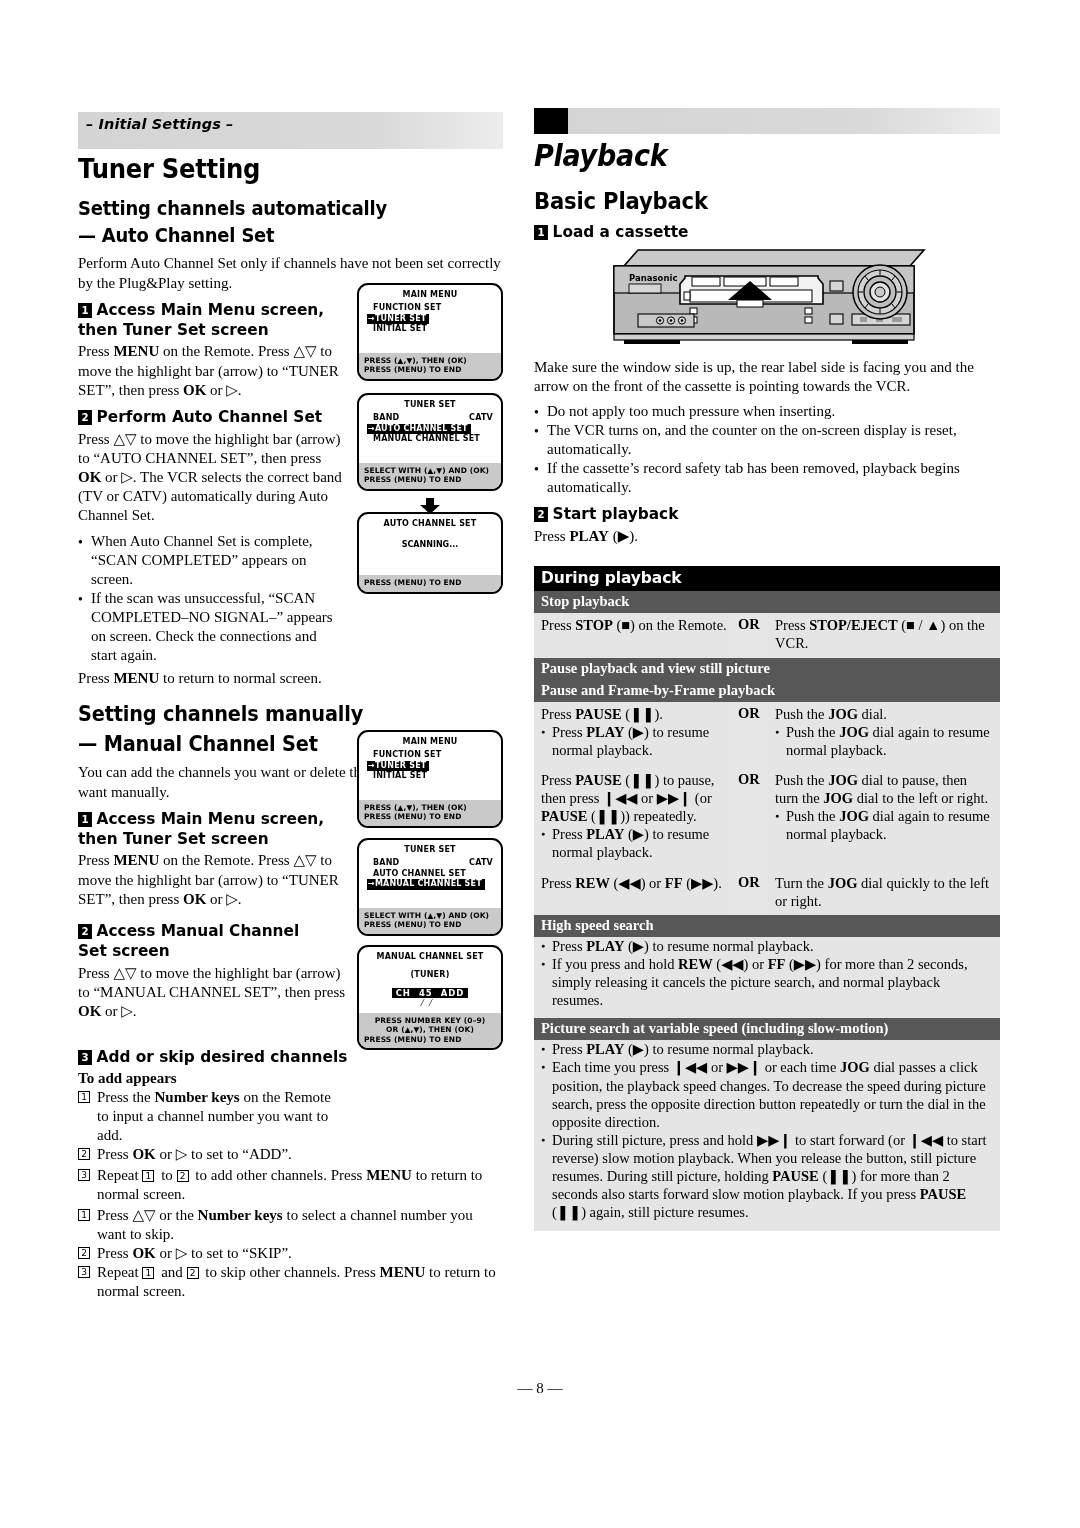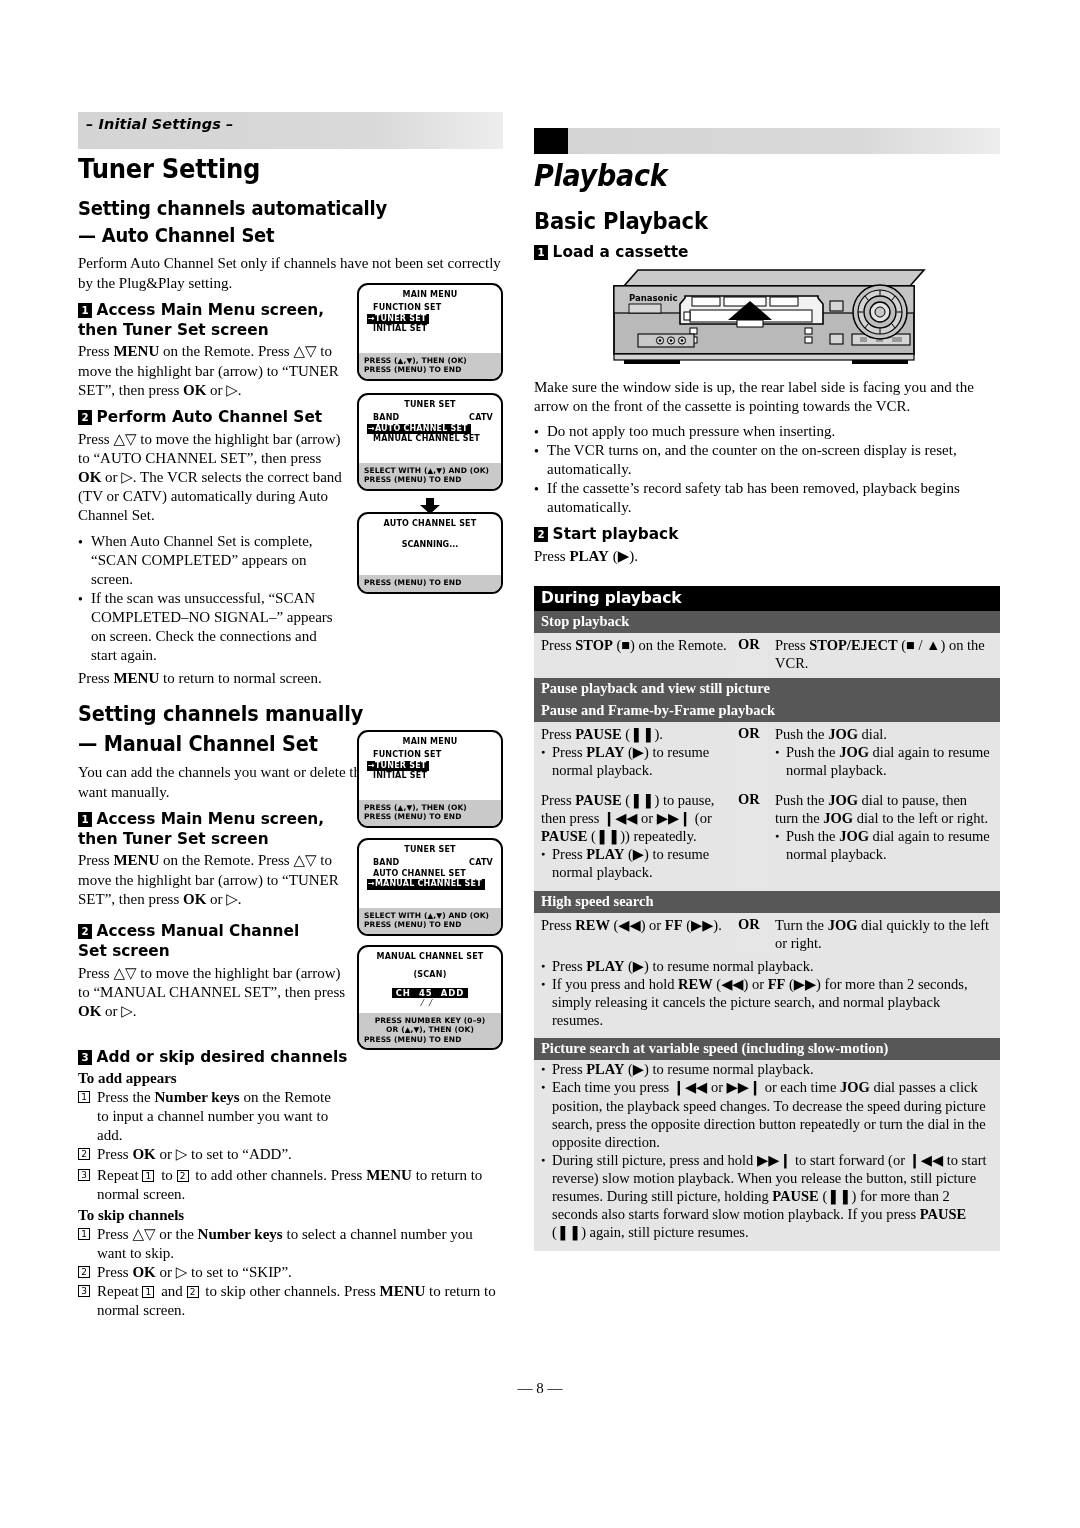--- a/index.html
+++ b/index.html
@@ -9,21 +9,21 @@
     background:#fff;
     font-family:"Liberation Serif", serif;
     color:#000;
     position:relative;
     overflow:hidden;
   }
   .page { position:absolute; inset:0; }
 
   
   .col-left  { position:absolute; left:78px;  top:112px; width:425px; }
-  .col-right { position:absolute; left:534px; top:128px; width:466px; }
+  .col-right { position:absolute; left:534px; top:108px; width:466px; }
 
   
   .banner {
     background:linear-gradient(to right,#d4d4d4 0%,#d9d9d9 70%,#ededed 100%);
     height:37px; position:relative; margin-bottom:6px;
   }
   .banner-text {
     font-family:"DejaVu Sans", sans-serif;
     font-style:italic; font-weight:bold; font-size:14.5px;
     letter-spacing:0.1px;
@@ -219,21 +219,20 @@
         <div class="narrow">
           <div class="lbl-h">To add appears</div>
           <ol class="sn">
             <li><span class="sqn">1</span><span>Press the </span><b>Number keys</b><span> on the Remote to input a channel number you want to add.</span></li>
             <li><span class="sqn">2</span><span>Press </span><b>OK</b><span> or ▷ to set to “ADD”.</span></li>
           </ol>
         </div>
         <ol class="sn">
           <li><span class="sqn">3</span><span>Repeat </span><span class="numbox-sm">1</span><span> to </span><span class="numbox-sm">2</span><span> to add other channels. Press </span><b>MENU</b><span> to return to normal screen.</span></li>
         </ol>
-        <div class="lbl-h">To skip channels</div>
         <ol class="sn">
           <li><span class="sqn">1</span><span>Press △▽ or the </span><b>Number keys</b><span> to select a channel number you want to skip.</span></li>
           <li><span class="sqn">2</span><span>Press </span><b>OK</b><span> or ▷ to set to “SKIP”.</span></li>
           <li><span class="sqn">3</span><span>Repeat </span><span class="numbox-sm">1</span><span> and </span><span class="numbox-sm">2</span><span> to skip other channels. Press </span><b>MENU</b><span> to return to normal screen.</span></li>
         </ol>
       </div>
     </div>
   </div>
 
   <div class="tvwrap" style="left:357px; top:283px;">
@@ -340,21 +339,21 @@
         <div>PRESS (MENU) TO END</div>
       </div>
     </div>
   </div>
 
   <div class="tvwrap" style="left:357px; top:945px;">
     <div class="tv">
       <div class="tvtitle">MANUAL CHANNEL SET</div>
       <div class="tvbody" style="text-align:center">
         <div class="spacer" style="height:5px"></div>
-        <div class="row" style="text-align:center">(SCAN)</div>
+        <div class="row" style="text-align:center">(TUNER)</div>
         <div style="display:inline-block;background:#000;color:#fff;padding:0 4px;font-size:8.5px;font-weight:bold;letter-spacing:1px;">
           <span>CH</span>&nbsp;
           <span>45</span>&nbsp;
           <span>ADD</span>
         </div>
         <div style="font-size:8px;letter-spacing:7px;line-height:7px;">⁄⁄</div>
         <div class="spacer" style="height:4px"></div>
       </div>
       <div class="footer ctr">
         <div>PRESS NUMBER KEY (0–9)</div>
@@ -505,26 +504,26 @@
         <td class="orcell">OR</td>
         <td class="cell">
           <div><span>Push the </span><b>JOG</b><span> dial to pause, then turn the </span><b>JOG</b><span> dial to the left or right.</span></div>
           <ul class="bl">
                 <li><span>Push the </span><b>JOG</b><span> dial again to resume normal playback.</span></li>
               </ul>
         </td>
       </tr>
 
       <tr>
-        <td class="hdr-gray" colspan="3">High speed search</td>
-      </tr>
-      <tr>
         <td class="cell"><span>Press </span><b>REW</b><span> (◀◀) or </span><b>FF</b><span> (▶▶).</span></td>
         <td class="orcell">OR</td>
         <td class="cell"><span>Turn the </span><b>JOG</b><span> dial quickly to the left or right.</span></td>
+      </tr>
+      <tr>
+        <td class="hdr-gray" colspan="3">High speed search</td>
       </tr>
       <tr>
         <td class="cell" colspan="3" style="padding-top:0">
           <ul class="bl">
             <li><span>Press </span><b>PLAY</b><span> (▶) to resume normal playback.</span></li>
             <li><span>If you press and hold </span><b>REW</b><span> (◀◀) or </span><b>FF</b><span> (▶▶) for more than 2 seconds, simply releasing it cancels the picture search, and normal playback resumes.</span></li>
           </ul>
         </td>
       </tr>
 

